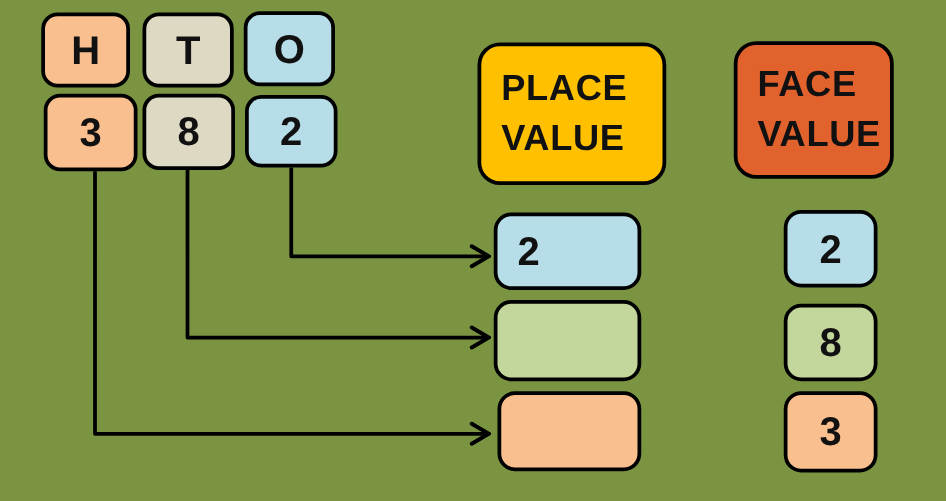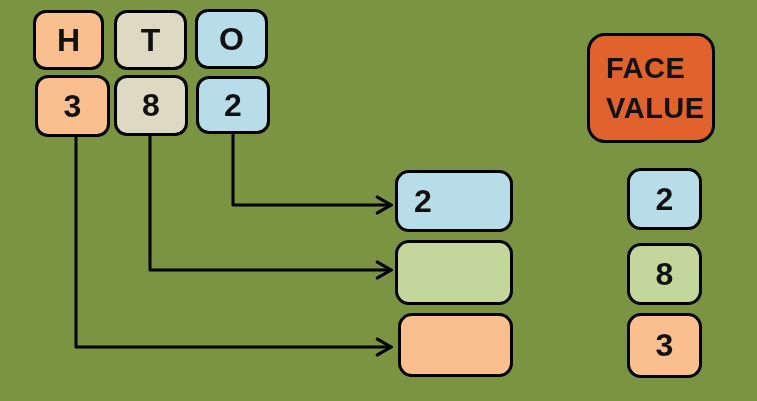--- a/index.html
+++ b/index.html
@@ -106,20 +106,23 @@
   <div class="box cell peach" style="left:35px; top:75px; width:75px; height:62px;">
     <span>3</span>
   </div>
   <div class="box cell tan" style="left:114px; top:75px; width:74px; height:61px;">
     <span>8</span>
   </div>
   <div class="box cell blue" style="left:196px; top:76px; width:74px; height:58px;">
     <span>2</span>
   </div>
 
+  <div class="box header-card yellow" style="left:382px; top:34px; width:151px; height:114px;">
+    <span class="title">PLACE VALUE</span>
+  </div>
 
   <div class="box header-card redorange" style="left:587px; top:33px; width:128px; height:110px;">
     <span class="title">FACE VALUE</span>
   </div>
 
   <div class="box answer blue left-text" style="left:395px; top:170px; width:118px; height:62px;">
     <span>2</span>
   </div>
   <div class="box answer green left-text" style="left:395px; top:240px; width:118px; height:65px;">
     <span></span>

